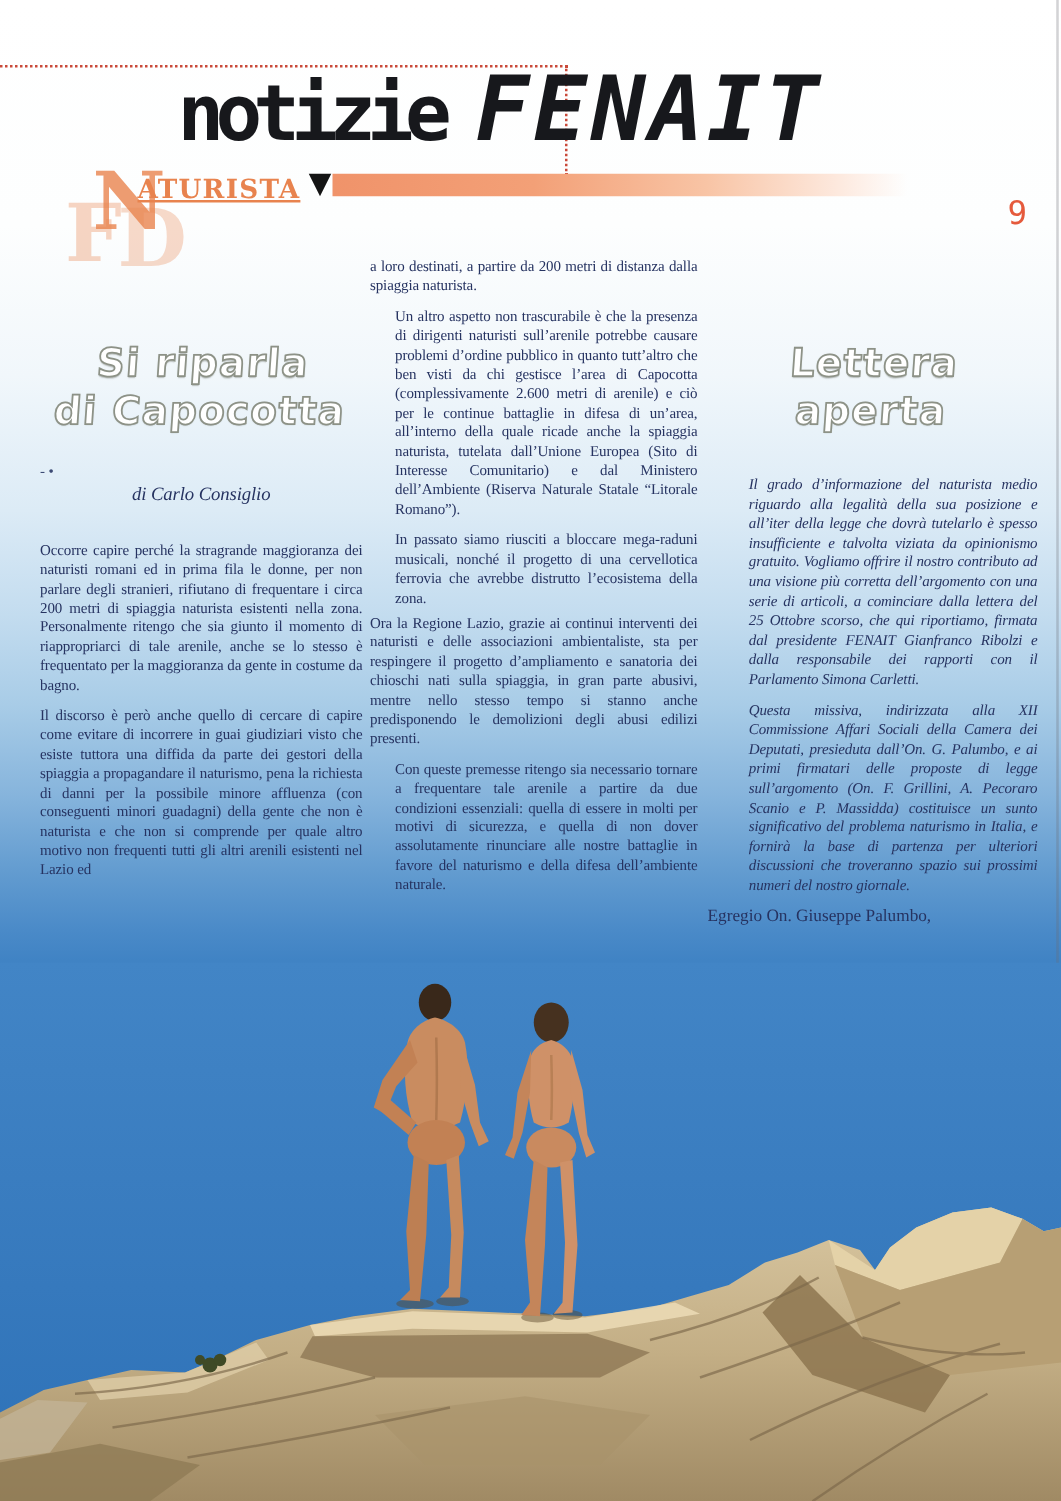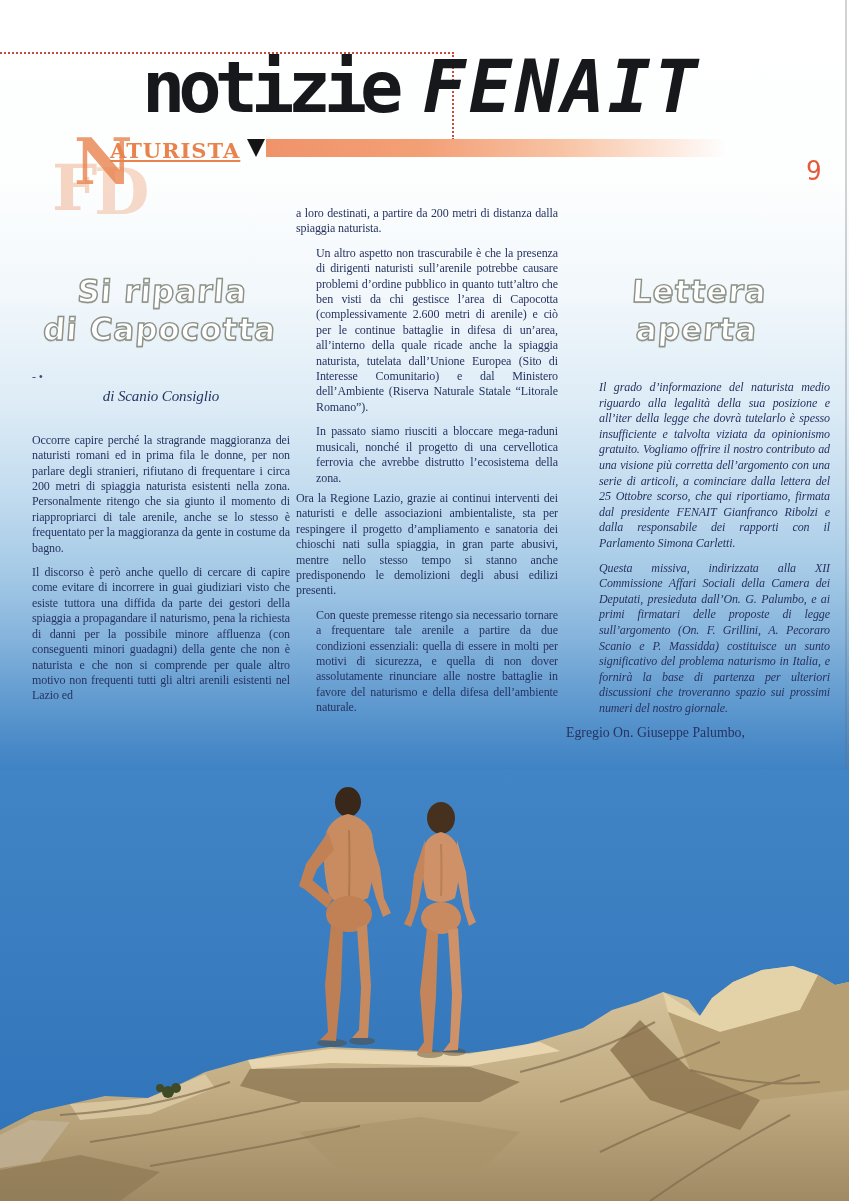--- a/index.html
+++ b/index.html
@@ -12,21 +12,21 @@
       #ffffff 0%, #fdfefe 15%, #f1f7fb 25%, #dcebf6 34%,
       #c3dcef 41%, #a8cce7 47%, #86b4dc 53%, #639cd0 58%,
       #4a8ac8 62%, #4083c4 64%, #3e81c3 100%);
     font-family:"Liberation Serif", serif;
   }
   
   .dotted-h{position:absolute;left:0;top:52px;width:454px;height:0;border-top:2px dotted #c94a3a;}
   .dotted-v{position:absolute;left:452px;top:52px;height:88px;width:0;border-left:2px dotted #c94a3a;}
   .masthead-title{position:absolute;left:142px;top:30px;display:flex;align-items:baseline;gap:26px;
     font-family:"DejaVu Sans Mono", monospace;font-weight:bold;color:#17181c;line-height:1;}
-  .t-notizie{font-size:72px;letter-spacing:-7px;}
+  .t-notizie{font-size:62px;letter-spacing:-7px;}
   .t-fenait{font-size:72px;letter-spacing:3px;font-style:italic;}
   .logo{position:absolute;left:48px;top:128px;width:230px;height:90px;
     font-family:"DejaVu Serif", serif;font-weight:bold;color:#e8834e;}
   .logo .ghost{position:absolute;font-size:64px;line-height:1;}
   .logo .g1{left:26px;top:2px;color:rgba(232,131,78,.8);}
   .logo .g2{left:4px;top:28px;color:rgba(232,131,78,.34);}
   .logo .g3{left:46px;top:32px;color:rgba(232,131,78,.30);}
   .logo .word{position:absolute;left:62px;top:10px;font-size:21px;letter-spacing:1px;color:#e8834e;text-decoration:underline;}
   .tri{position:absolute;left:247px;top:139px;width:0;height:0;
     border-left:9px solid transparent;border-right:9px solid transparent;border-top:18px solid #141414;}
@@ -85,21 +85,21 @@
   <div class="orange-bar"></div>
   <div class="page-number">9</div>
   <div class="scan-edge"></div>
 
   <section class="col col1">
     <h2 class="bubble">
       <span style="display:block">Si riparla</span>
       <span style="display:block">di Capocotta</span>
     </h2>
     <p class="byline-mark">- •</p>
-    <p class="byline">di Scanio Consiglio</p>
+    <p class="byline">di Carlo Consiglio</p>
     <p>Occorre capire perché la stragrande maggioranza dei naturisti romani ed in prima fila le donne, per non parlare degli stranieri, rifiutano di frequentare i circa 200 metri di spiaggia naturista esistenti nella zona. Personalmente ritengo che sia giunto il momento di riappropriarci di tale arenile, anche se lo stesso è frequentato per la maggioranza da gente in costume da bagno.</p>
     <p>Il discorso è però anche quello di cercare di capire come evitare di incorrere in guai giudiziari visto che esiste tuttora una diffida da parte dei gestori della spiaggia a propagandare il naturismo, pena la richiesta di danni per la possibile minore affluenza (con conseguenti minori guadagni) della gente che non è naturista e che non si comprende per quale altro motivo non frequenti tutti gli altri arenili esistenti nel Lazio ed</p>
   </section>
 
   <section class="col col2">
     <p>a loro destinati, a partire da 200 metri di distanza dalla spiaggia naturista.</p>
     <p class="after-gap">Un altro aspetto non trascurabile è che la presenza di dirigenti naturisti sull’arenile potrebbe causare problemi d’ordine pubblico in quanto tutt’altro che ben visti da chi gestisce l’area di Capocotta (complessivamente 2.600 metri di arenile) e ciò per le continue battaglie in difesa di un’area, all’interno della quale ricade anche la spiaggia naturista, tutelata dall’Unione Europea (Sito di Interesse Comunitario) e dal Ministero dell’Ambiente (Riserva Naturale Statale “Litorale Romano”).</p>
     <p class="after-gap">In passato siamo riusciti a bloccare mega-raduni musicali, nonché il progetto di una cervellotica ferrovia che avrebbe distrutto l’ecosistema della zona.</p>
     <p style="margin-top:-4px">Ora la Regione Lazio, grazie ai continui interventi dei naturisti e delle associazioni ambientaliste, sta per respingere il progetto d’ampliamento e sanatoria dei chioschi nati sulla spiaggia, in gran parte abusivi, mentre nello stesso tempo si stanno anche predisponendo le demolizioni degli abusi edilizi presenti.</p>
     <p class="after-gap">Con queste premesse ritengo sia necessario tornare a frequentare tale arenile a partire da due condizioni essenziali: quella di essere in molti per motivi di sicurezza, e quella di non dover assolutamente rinunciare alle nostre battaglie in favore del naturismo e della difesa dell’ambiente naturale.</p>

